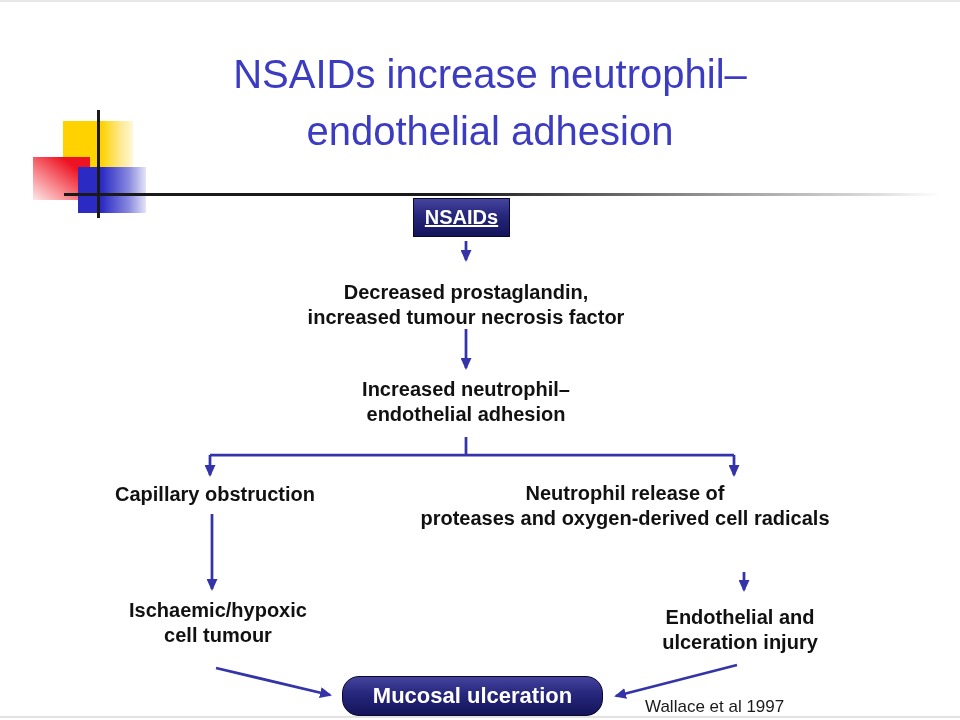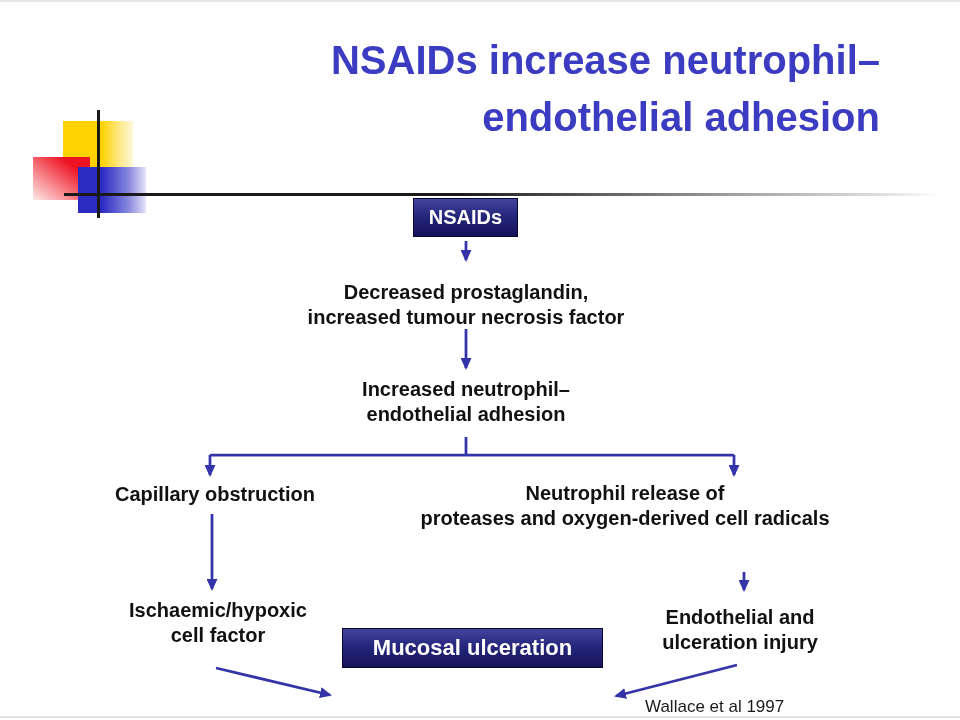--- a/index.html
+++ b/index.html
@@ -29,41 +29,41 @@
     background:linear-gradient(to right,var(--logo-yellow) 55%,#ffe98f 82%,#fff8d8 100%);}
   .logo-red{position:absolute;left:33px;top:157px;width:57px;height:43px;
     background:linear-gradient(to left bottom,var(--logo-red) 25%,#f8878d 65%,#fde9ea 100%);}
   .logo-blue{position:absolute;left:78px;top:167px;width:68px;height:46px;
     background:linear-gradient(to right,var(--logo-blue) 35%,#8a8adf 75%,#e4e4f8 100%);}
   .logo-vline{position:absolute;left:97px;top:110px;width:3px;height:108px;background:#1a1a1a;}
   .rule-hline{position:absolute;left:64px;top:193px;width:876px;height:3px;
     background:linear-gradient(to right,#1a1a1a 0%,#1a1a1a 45%,#9a9a9a 75%,#dedede 93%,rgba(255,255,255,0) 100%);}
 
   
-  .title{position:absolute;left:100px;top:32px;width:780px;
-    text-align:right;color:var(--title-blue);
-    font-size:40px;font-weight:bold;line-height:57px;}
+  .title{position:absolute;left:100px;top:46px;width:780px;
+    text-align:center;color:var(--title-blue);
+    font-size:40px;font-weight:normal;line-height:57px;}
 
   
   .node{position:absolute;text-align:center;color:var(--text-black);
     font-weight:bold;font-size:20px;line-height:25px;}
   .node-decreased{left:246px;top:280px;width:440px;}
   .node-increased{left:266px;top:377px;width:400px;}
   .node-capillary{left:65px;top:482px;width:300px;}
   .node-ischaemic{left:68px;top:598px;width:300px;}
   .node-release{left:385px;top:481px;width:480px;}
   .node-endothelial{left:590px;top:605px;width:300px;}
 
   
   .flow-box{position:absolute;display:flex;align-items:center;justify-content:center;
     color:#ffffff;font-weight:bold;
     background:linear-gradient(180deg,var(--box-navy-light) 0%,#26267c 45%,var(--box-navy-dark) 100%);
     border:1px solid #08082e;box-sizing:border-box;}
-  .box-nsaids{left:413px;top:198px;width:105px;height:39px;font-size:20px;}
-  .box-mucosal{left:342px;top:628px;width:261px;height:40px;font-size:22px;}
+  .box-nsaids{left:413px;top:198px;width:97px;height:39px;font-size:20px;text-decoration:underline;}
+  .box-mucosal{left:342px;top:676px;width:261px;height:40px;font-size:22px;border-radius:17px;}
 
   
   .connectors{position:absolute;left:0;top:0;pointer-events:none;}
   .connector{stroke:var(--arrow-blue);stroke-width:2.75;fill:none;}
   .arrowhead{fill:var(--arrow-blue);}
 
   
   .citation{position:absolute;left:645px;top:697px;width:200px;
     text-align:left;color:#1a1a1a;font-size:17px;font-weight:normal;}
 </style>
@@ -118,21 +118,21 @@
     <div>Increased neutrophil–</div>
     <div>endothelial adhesion</div>
   </div>
 
   <div class="node node-capillary">
     <div>Capillary obstruction</div>
   </div>
 
   <div class="node node-ischaemic">
     <div>Ischaemic/hypoxic</div>
-    <div>cell factor</div>
+    <div>cell tumour</div>
   </div>
 
   <div class="node node-release">
     <div>Neutrophil release of</div>
     <div>proteases and oxygen-derived cell radicals</div>
   </div>
 
   <div class="node node-endothelial">
     <div>Endothelial and</div>
     <div>ulceration injury</div>

